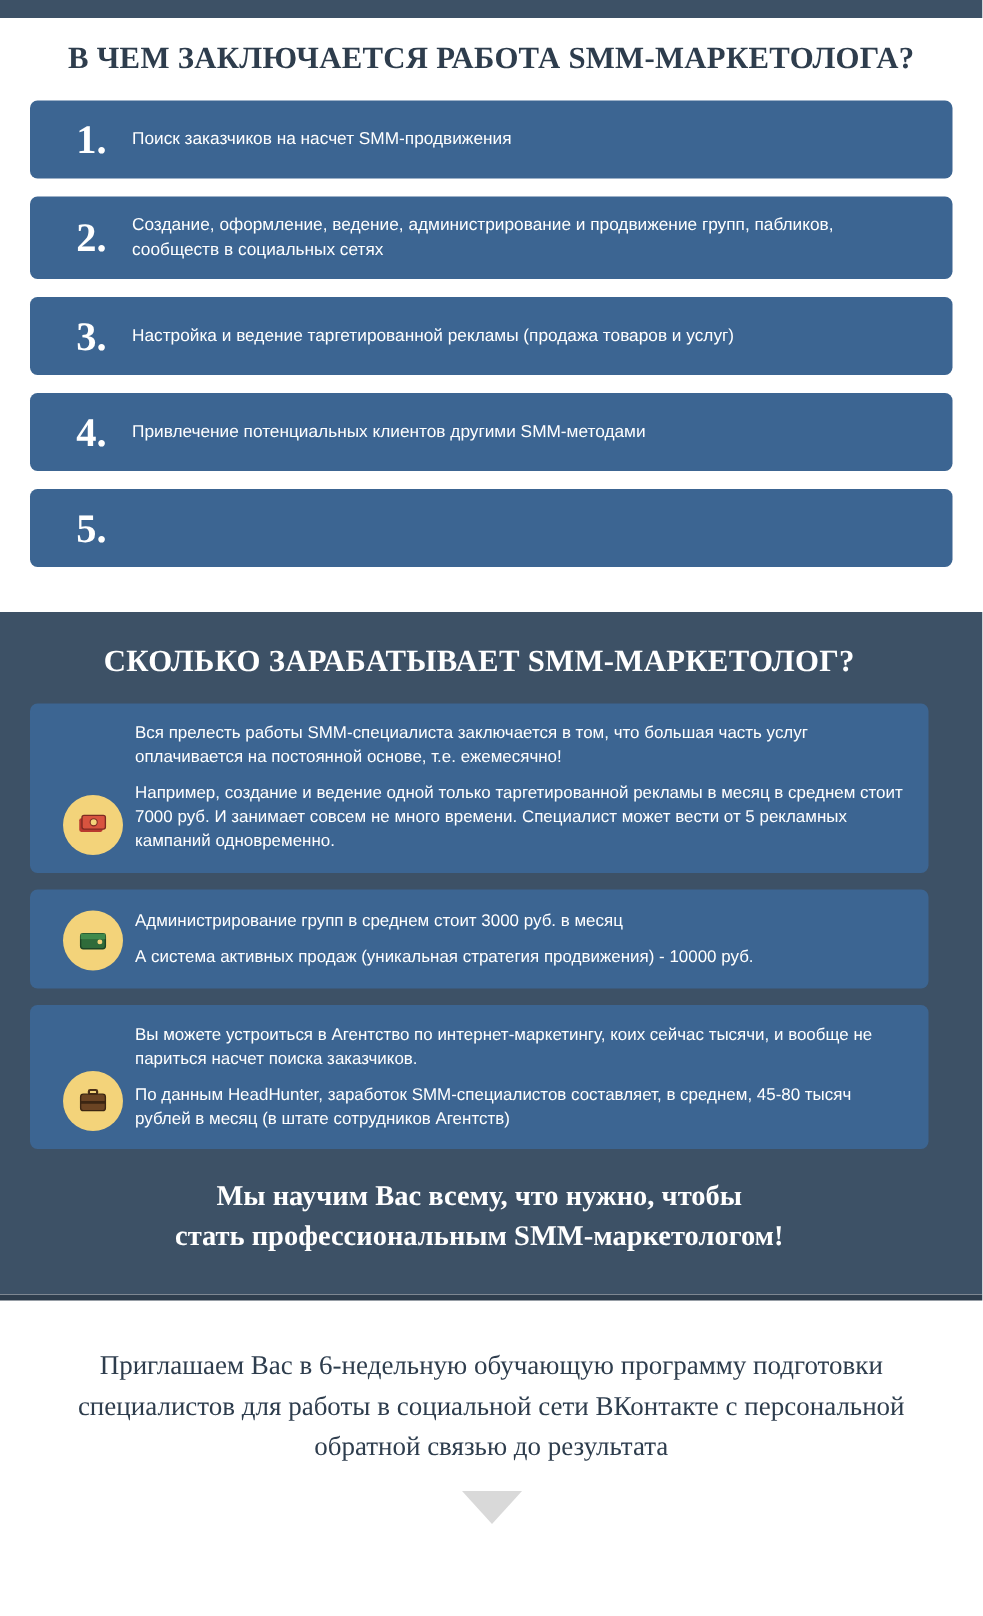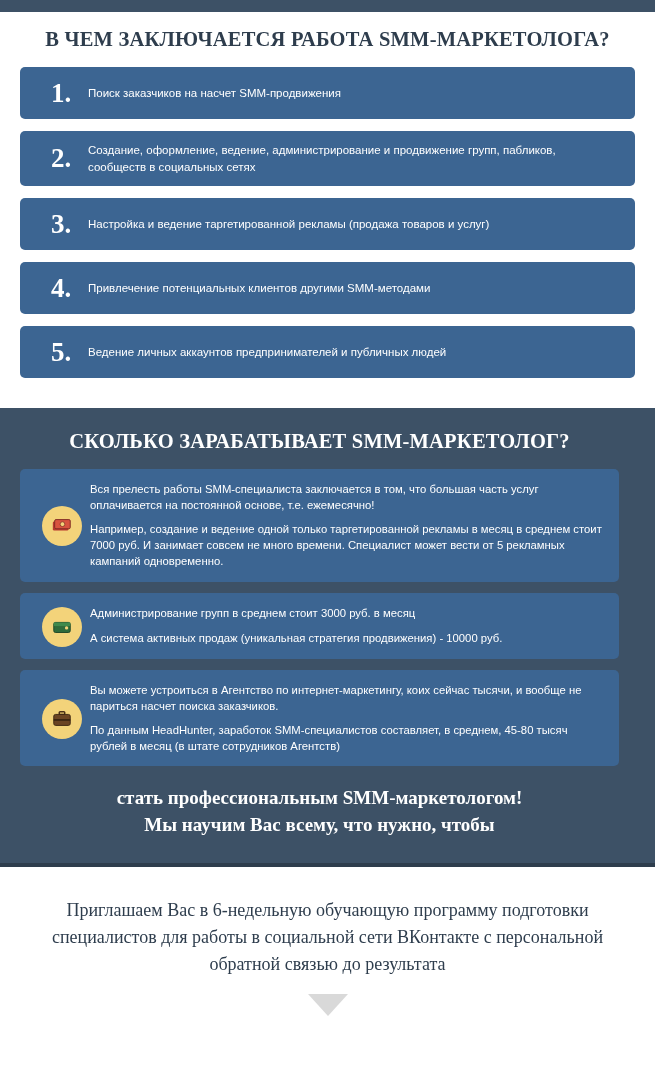--- a/index.html
+++ b/index.html
@@ -73,21 +73,21 @@
     font-family: "Liberation Serif", serif;
     font-weight: bold;
     font-size: 20.5px;
     color: #ffffff;
     text-align: center;
     margin-bottom: 16px;
     letter-spacing: .2px;
   }
   .card {
     display: flex;
-    align-items: center;
+    align-items: flex-end;
     background: #3c6592;
     border-radius: 5px;
     margin-bottom: 11px;
     padding: 12px 14px;
   }
   .card .ico {
     flex: 0 0 56px;
     display: flex;
     align-items: center;
     justify-content: center;
@@ -175,21 +175,20 @@
     <div class="item">
       <div class="num">3.</div>
       <div class="txt">Настройка и ведение таргетированной рекламы (продажа товаров и услуг)</div>
     </div>
     <div class="item">
       <div class="num">4.</div>
       <div class="txt">Привлечение потенциальных клиентов другими SMM-методами</div>
     </div>
     <div class="item">
       <div class="num">5.</div>
-      <div class="txt">Ведение личных аккаунтов предпринимателей и публичных людей</div>
     </div>
   </div>
 
   <div class="section-dark">
     <div class="title-light">СКОЛЬКО ЗАРАБАТЫВАЕТ SMM-МАРКЕТОЛОГ?</div>
 
     <div class="card">
       <div class="ico">
         <div class="coin-icon">
           <svg width="22" height="22" viewBox="0 0 24 24" aria-hidden="true">
@@ -231,22 +230,22 @@
           </svg>
         </div>
       </div>
       <div class="body">
         <p>Вы можете устроиться в Агентство по интернет-маркетингу, коих сейчас тысячи, и вообще не париться насчет поиска заказчиков.</p>
         <p>По данным HeadHunter, заработок SMM-специалистов составляет, в среднем, 45-80 тысяч рублей в месяц (в штате сотрудников Агентств)</p>
       </div>
     </div>
 
     <div class="closing">
+      <div>Мы научим Вас всему, что нужно, чтобы</div>
       <div>стать профессиональным SMM-маркетологом!</div>
-      <div>Мы научим Вас всему, что нужно, чтобы</div>
     </div>
   </div>
 
   <div class="band"></div>
 
   <div class="section-footer">
     <div class="footer-text">Приглашаем Вас в 6-недельную обучающую программу подготовки специалистов для работы в социальной сети ВКонтакте с персональной обратной связью до результата</div>
     <div class="chevron-wrap">
       <div class="chevron"></div>
     </div>

